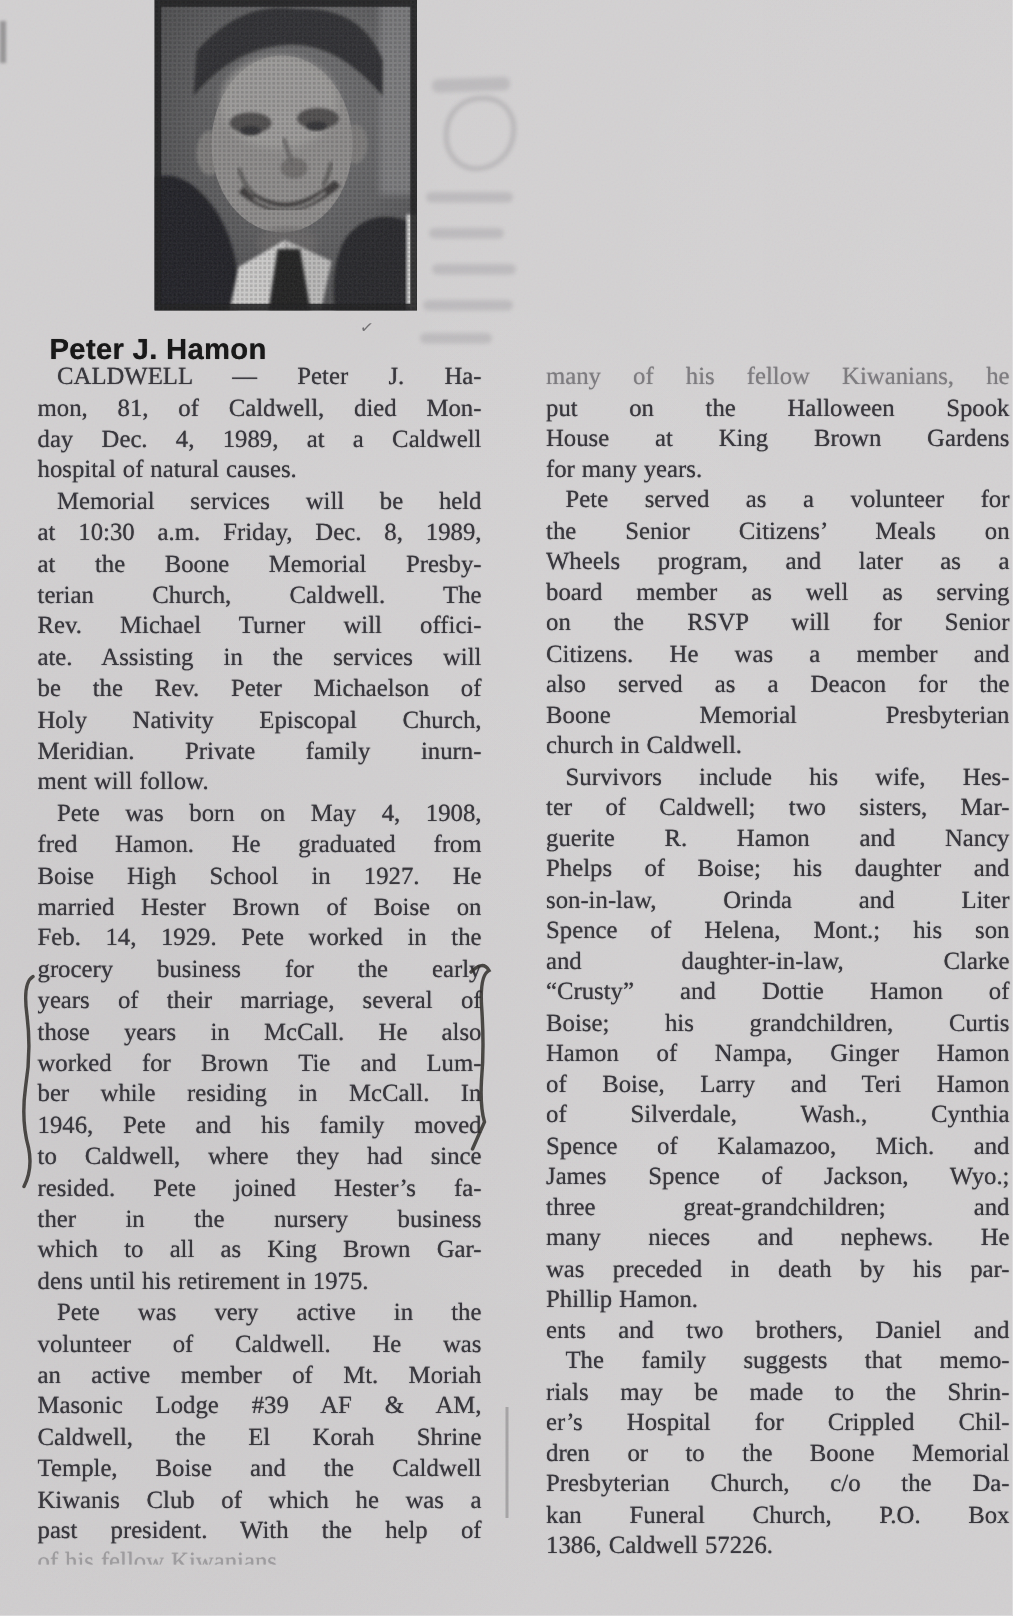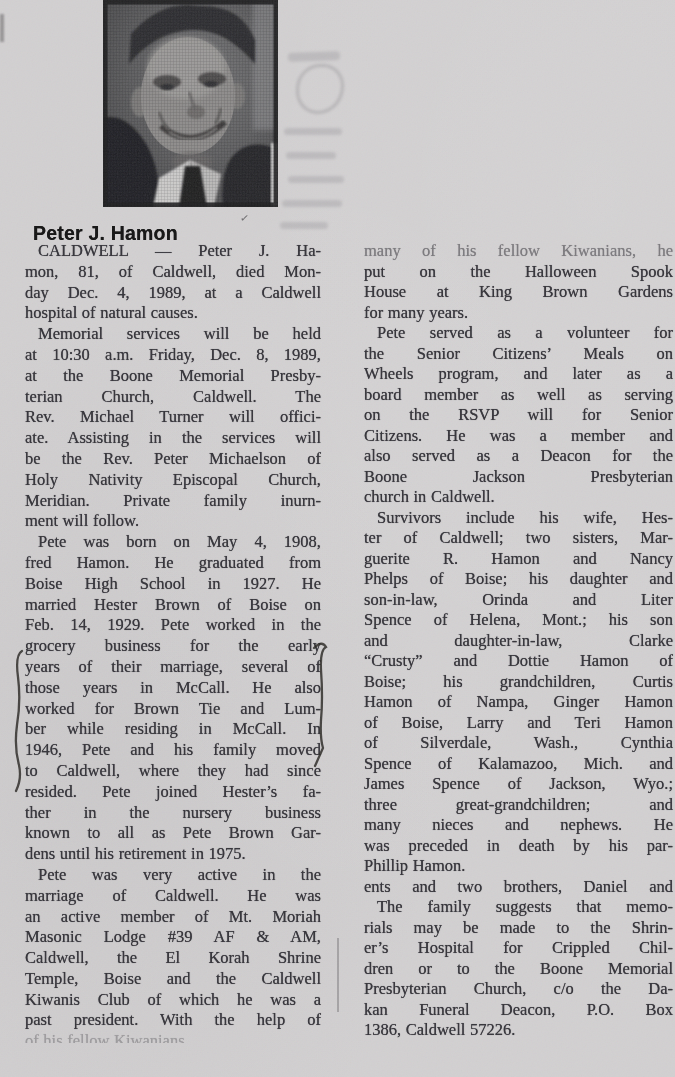--- a/index.html
+++ b/index.html
@@ -138,26 +138,26 @@
       <div class="line">Feb. 14, 1929. Pete worked in the</div>
       <div class="line">grocery business for the early</div>
       <div class="line">years of their marriage, several of</div>
       <div class="line">those years in McCall. He also</div>
       <div class="line">worked for Brown Tie and Lum-</div>
       <div class="line">ber while residing in McCall. In</div>
       <div class="line">1946, Pete and his family moved</div>
       <div class="line">to Caldwell, where they had since</div>
       <div class="line">resided. Pete joined Hester’s fa-</div>
       <div class="line">ther in the nursery business</div>
-      <div class="line">known to all as Pete Brown Gar-</div>
+      <div class="line">which to all as King Brown Gar-</div>
       <div class="line endline">dens until his retirement in 1975.</div>
     </div>
     <div class="para">
       <div class="line indent">Pete was very active in the</div>
-      <div class="line">marriage of Caldwell. He was</div>
+      <div class="line">volunteer of Caldwell. He was</div>
       <div class="line">an active member of Mt. Moriah</div>
       <div class="line">Masonic Lodge #39 AF &amp; AM,</div>
       <div class="line">Caldwell, the El Korah Shrine</div>
       <div class="line">Temple, Boise and the Caldwell</div>
       <div class="line">Kiwanis Club of which he was a</div>
       <div class="line">past president. With the help of</div>
       <div class="line endline cutline">of his fellow Kiwanians</div>
     </div>
   </div>
 <div class="column col-right">
@@ -168,21 +168,21 @@
       <div class="line endline">for many years.</div>
     </div>
     <div class="para">
       <div class="line indent">Pete served as a volunteer for</div>
       <div class="line">the Senior Citizens’ Meals on</div>
       <div class="line">Wheels program, and later as a</div>
       <div class="line">board member as well as serving</div>
       <div class="line">on the RSVP will for Senior</div>
       <div class="line">Citizens. He was a member and</div>
       <div class="line">also served as a Deacon for the</div>
-      <div class="line">Boone Jackson Presbyterian</div>
+      <div class="line">Boone Memorial Presbyterian</div>
       <div class="line endline">church in Caldwell.</div>
     </div>
     <div class="para">
       <div class="line indent">Survivors include his wife, Hes-</div>
       <div class="line">ter of Caldwell; two sisters, Mar-</div>
       <div class="line">guerite R. Hamon and Nancy</div>
       <div class="line">Phelps of Boise; his daughter and</div>
       <div class="line">son-in-law, Orinda and Liter</div>
       <div class="line">Spence of Helena, Mont.; his son</div>
       <div class="line">and daughter-in-law, Clarke</div>
@@ -198,21 +198,21 @@
       <div class="line">was preceded in death by his par-</div>
       <div class="line endline">Phillip Hamon.</div>
       <div class="line">ents and two brothers, Daniel and</div>
     </div>
     <div class="para">
       <div class="line indent">The family suggests that memo-</div>
       <div class="line">rials may be made to the Shrin-</div>
       <div class="line">er’s Hospital for Crippled Chil-</div>
       <div class="line">dren or to the Boone Memorial</div>
       <div class="line">Presbyterian Church, c/o the Da-</div>
-      <div class="line">kan Funeral Deacon, P.O. Box</div>
+      <div class="line">kan Funeral Church, P.O. Box</div>
       <div class="line endline">1386, Caldwell 57226.</div>
     </div>
   </div>
 
 <svg class="artifact" style="left:13px;top:649px;" width="16" height="145" viewBox="0 0 16 145">
   <path d="M9,2 Q2,6 5,28 Q8,52 4,76 Q1,98 6,116 Q9,130 3,142" fill="none" stroke="#2e2b28" stroke-width="2.3" stroke-linecap="round" opacity=".85"></path>
 </svg>
 <svg class="artifact" style="left:310px;top:640px;" width="20" height="132" viewBox="0 0 20 132">
   <path d="M4,8 Q12,0 16,7 Q10,10 11,30 Q13,58 11,80 Q10,98 13,108 L5,126" fill="none" stroke="#2e2b28" stroke-width="2.3" stroke-linecap="round" opacity=".85"></path>
 </svg>

